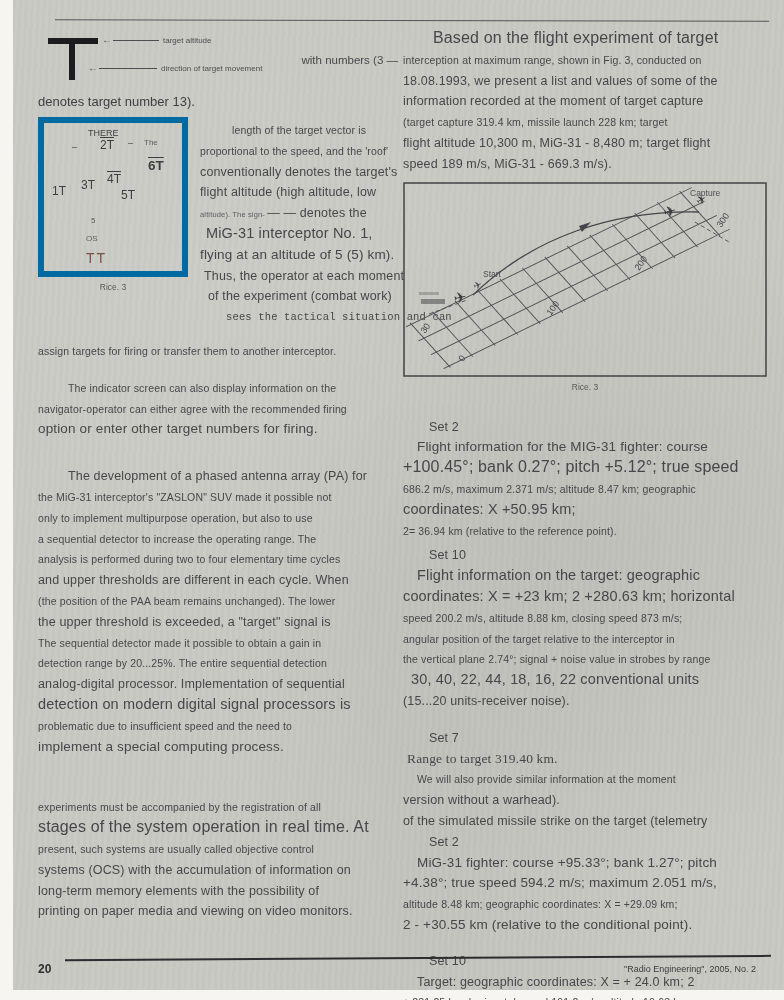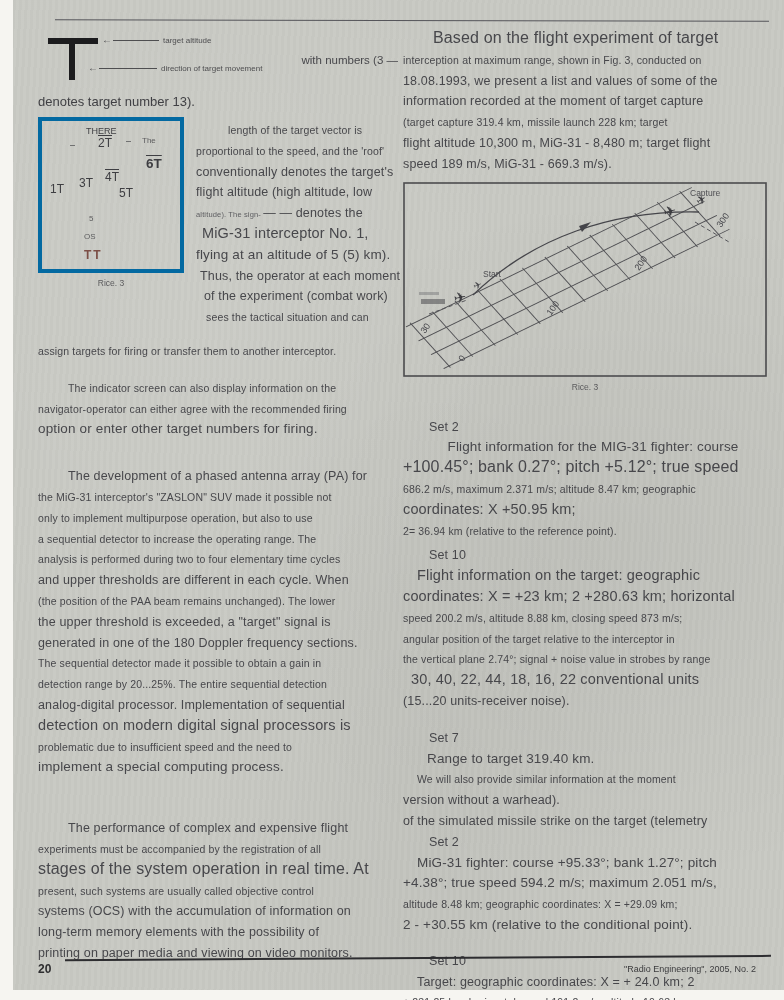--- a/index.html
+++ b/index.html
@@ -29,28 +29,28 @@
   .tbar-h{position:absolute;left:10px;top:4px;width:50px;height:6px;background:#1c1c1e}
   .tbar-v{position:absolute;left:31px;top:4px;width:6px;height:42px;background:#1c1c1e}
   .arr{position:absolute;font-size:8px;color:#4e4e50;display:flex;align-items:center;white-space:nowrap}
   .arr .hd{font-size:10px;line-height:1}
   .arr .ln{display:inline-block;height:0;border-top:1.2px solid #4e4e50;margin:0 4px 0 1px}
   .withnum{position:absolute;right:2px;top:20px;font-size:11.5px;color:#47474b}
   .denotes{font-size:13px;margin-top:6px;color:#404044}
   
   .fig2row{display:flex;margin-top:8px}
   .fig2wrap{flex:none}
-  .fig2box{position:relative;width:138px;height:148px;border:4px solid #0369a1}
+  .fig2box{position:relative;width:138px;height:148px;border:6px solid #0369a1}
   .figcap{text-align:center;font-size:8.5px;color:#5a5a5c;margin-top:5px}
   .mk{position:absolute;color:#3e3e42;line-height:1}
   .m0{font-size:8px;color:#5c5c5e}
   .m1{font-size:9px}
   .m2{font-size:12px}
   .m3{font-size:13.5px;font-weight:bold}
-  .m4{font-size:12px;color:#7c4f46;font-weight:bold;letter-spacing:2px}
+  .m4{font-size:14px;color:#7c4f46;font-weight:normal;letter-spacing:2px}
   .ov{text-decoration:overline}
   .fig2side{margin-left:12px;padding-top:2px}
   .assign{margin-top:13px}
   .para{margin-top:16px}
   .para-dev{margin-top:26px}
   .para-perf{margin-top:40px;position:relative}
   
   .fig3{margin-top:8px}
   .fig3 svg{display:block}
   .setblk{margin-top:14px}
@@ -105,53 +105,51 @@
       <div class="fig2side">
           <div class="tl" style="margin-left: 32px;"><span class="sm">length of the target vector is</span></div>
           <div class="tl"><span class="sm">proportional to the speed, and the 'roof'</span></div>
           <div class="tl"><span class="md">conventionally denotes the target's</span></div>
           <div class="tl"><span class="md">flight altitude (high altitude, low</span></div>
           <div class="tl"><span class="xxs">altitude). The sign-  </span><span class="md">— — denotes the</span></div>
           <div class="tl" style="margin-left: 6px;"><span class="lg">MiG-31 interceptor No. 1,</span></div>
           <div class="tl"><span class="ml">flying at an altitude of 5 (5) km).</span></div>
           <div class="tl" style="margin-left: 4px;"><span class="md">Thus, the operator at each moment</span></div>
           <div class="tl" style="margin-left: 8px;"><span class="md">of the experiment (combat work)</span></div>
-          <div class="tl" style="margin-left: 10px;"><span class="sm">sees the tactical situation and can</span></div>
+          <div class="tl" style="margin-left: 26px; font-family: Liberation Mono, monospace;"><span class="sm">sees the tactical situation and can</span></div>
         </div>
     </div>
 
     <div class="assign">
         <div class="tl"><span class="sm">assign targets for firing or transfer them to another interceptor.</span></div>
       </div>
     <div class="para">
         <div class="tl ind"><span class="sm">The indicator screen can also display information on the</span></div>
         <div class="tl"><span class="sm">navigator-operator can either agree with the recommended firing</span></div>
         <div class="tl"><span class="ml">option or enter other target numbers for firing.</span></div>
       </div>
     <div class="para para-dev">
         <div class="tl ind"><span class="md">The development of a phased antenna array (PA) for</span></div>
         <div class="tl"><span class="sm">the MiG-31 interceptor's "ZASLON" SUV made it possible not</span></div>
         <div class="tl"><span class="sm">only to implement multipurpose operation, but also to use</span></div>
         <div class="tl"><span class="sm">a sequential detector to increase the operating range. The</span></div>
         <div class="tl"><span class="sm">analysis is performed during two to four elementary time cycles</span></div>
         <div class="tl"><span class="md">and upper thresholds are different in each cycle. When</span></div>
         <div class="tl"><span class="sm">(the position of the PAA beam remains unchanged). The lower</span></div>
         <div class="tl"><span class="md">the upper threshold is exceeded, a "target" signal is</span></div>
-        <div class="tl"><span class="md">generated in one of the 180 Doppler frequency sections.</span></div>
         <div class="tl"><span class="sm">The sequential detector made it possible to obtain a gain in</span></div>
         <div class="tl"><span class="sm">detection range by 20...25%. The entire sequential detection</span></div>
         <div class="tl"><span class="md">analog-digital processor. Implementation of sequential</span></div>
         <div class="tl"><span class="lg">detection on modern digital signal processors is</span></div>
         <div class="tl"><span class="sm">problematic due to insufficient speed and the need to</span></div>
         <div class="tl"><span class="ml">implement a special computing process.</span></div>
       </div>
 
     <div class="para para-perf">
       <div>
-          <div class="tl ind"><span class="md">The performance of complex and expensive flight</span></div>
           <div class="tl"><span class="sm">experiments must be accompanied by the registration of all</span></div>
           <div class="tl"><span class="xl">stages of the system operation in real time. At</span></div>
           <div class="tl"><span class="sm">present, such systems are usually called objective control</span></div>
           <div class="tl"><span class="md">systems (OCS) with the accumulation of information on</span></div>
           <div class="tl"><span class="md">long-term memory elements with the possibility of</span></div>
           <div class="tl"><span class="md">printing on paper media and viewing on video monitors.</span></div>
         </div>
 
     </div>
   </div>
@@ -209,39 +207,39 @@
         <text x="148" y="134" font-size="9" fill="#45454a" transform="rotate(-55 148 134)">100</text>
         <text x="236" y="89" font-size="9" fill="#45454a" transform="rotate(-55 236 89)">200</text>
         <text x="318" y="46" font-size="9" fill="#45454a" transform="rotate(-55 318 46)">300</text>
         <text x="22" y="152" font-size="9" fill="#45454a" transform="rotate(-55 22 152)">30</text>
       </svg>
       <div class="figcap" style="width:364px">Rice. 3</div>
     </div>
 
     <div class="setblk" style="margin-top:24px">
         <div class="tl" style="margin-left: 26px;"><span class="md">Set 2</span></div>
-        <div class="tl" style="margin-left: 14px; text-align: center;"><span class="ml">Flight information for the MIG-31 fighter: course</span></div>
+        <div class="tl" style="margin-left: 14px;"><span class="ml">Flight information for the MIG-31 fighter: course</span></div>
         <div class="tl"><span class="xl">+100.45°; bank 0.27°; pitch +5.12°; true speed</span></div>
         <div class="tl"><span class="sm">686.2 m/s, maximum 2.371 m/s; altitude 8.47 km; geographic</span></div>
         <div class="tl"><span class="lg">coordinates: X +50.95 km;</span></div>
         <div class="tl"><span class="sm">2= 36.94 km (relative to the reference point).</span></div>
       </div>
     <div class="setblk" style="margin-top:4px">
         <div class="tl" style="margin-left: 26px;"><span class="md">Set 10</span></div>
         <div class="tl" style="margin-left: 14px;"><span class="lg">Flight information on the target: geographic</span></div>
         <div class="tl"><span class="lg">coordinates: X = +23 km; 2 +280.63 km; horizontal</span></div>
         <div class="tl"><span class="sm">speed 200.2 m/s, altitude 8.88 km, closing speed 873 m/s;</span></div>
         <div class="tl"><span class="sm">angular position of the target relative to the interceptor in</span></div>
         <div class="tl"><span class="sm">the vertical plane 2.74°; signal + noise value in strobes by range</span></div>
         <div class="tl" style="margin-left: 8px;"><span class="lg">30, 40, 22, 44, 18, 16, 22 conventional units</span></div>
         <div class="tl"><span class="md">(15...20 units-receiver noise).</span></div>
       </div>
     <div class="setblk" style="margin-top:16px">
         <div class="tl" style="margin-left: 26px;"><span class="md">Set 7</span></div>
-        <div class="tl" style="margin-left: 24px;"><span class="ml">Range to target 319.40 km.</span></div>
+        <div class="tl" style="margin-left: 4px; font-family: Liberation Serif, serif;"><span class="ml">Range to target 319.40 km.</span></div>
         <div class="tl" style="margin-left: 14px;"><span class="sm">We will also provide similar information at the moment</span></div>
         <div class="tl"><span class="md">version without a warhead).</span></div>
         <div class="tl"><span class="md">of the simulated missile strike on the target (telemetry</span></div>
         <div class="tl" style="margin-left: 26px;"><span class="md">Set 2</span></div>
         <div class="tl" style="margin-left: 14px;"><span class="ml">MiG-31 fighter: course +95.33°; bank 1.27°; pitch</span></div>
         <div class="tl"><span class="ml">+4.38°; true speed 594.2 m/s; maximum 2.051 m/s,</span></div>
         <div class="tl"><span class="sm">altitude 8.48 km; geographic coordinates: X = +29.09 km;</span></div>
         <div class="tl"><span class="ml">2 - +30.55 km (relative to the conditional point).</span></div>
       </div>
     <div class="setblk" style="margin-top:15px">

